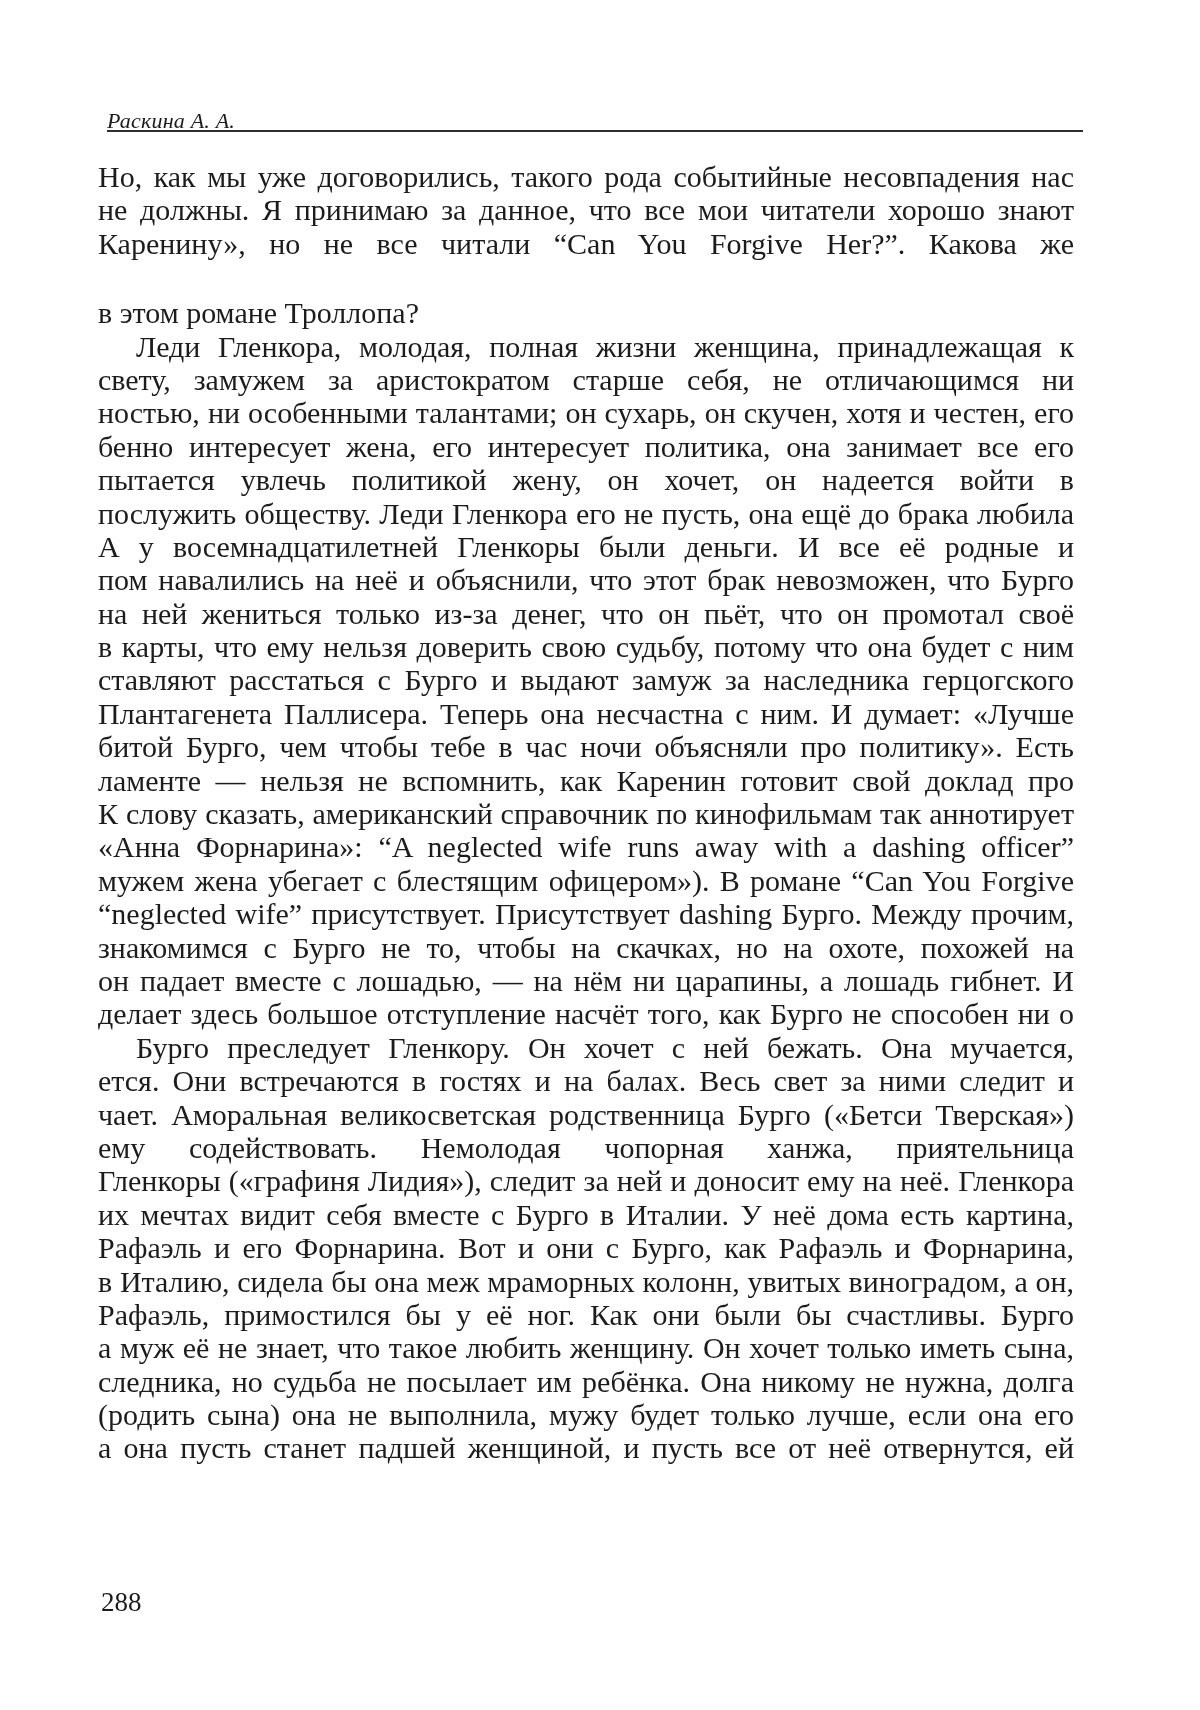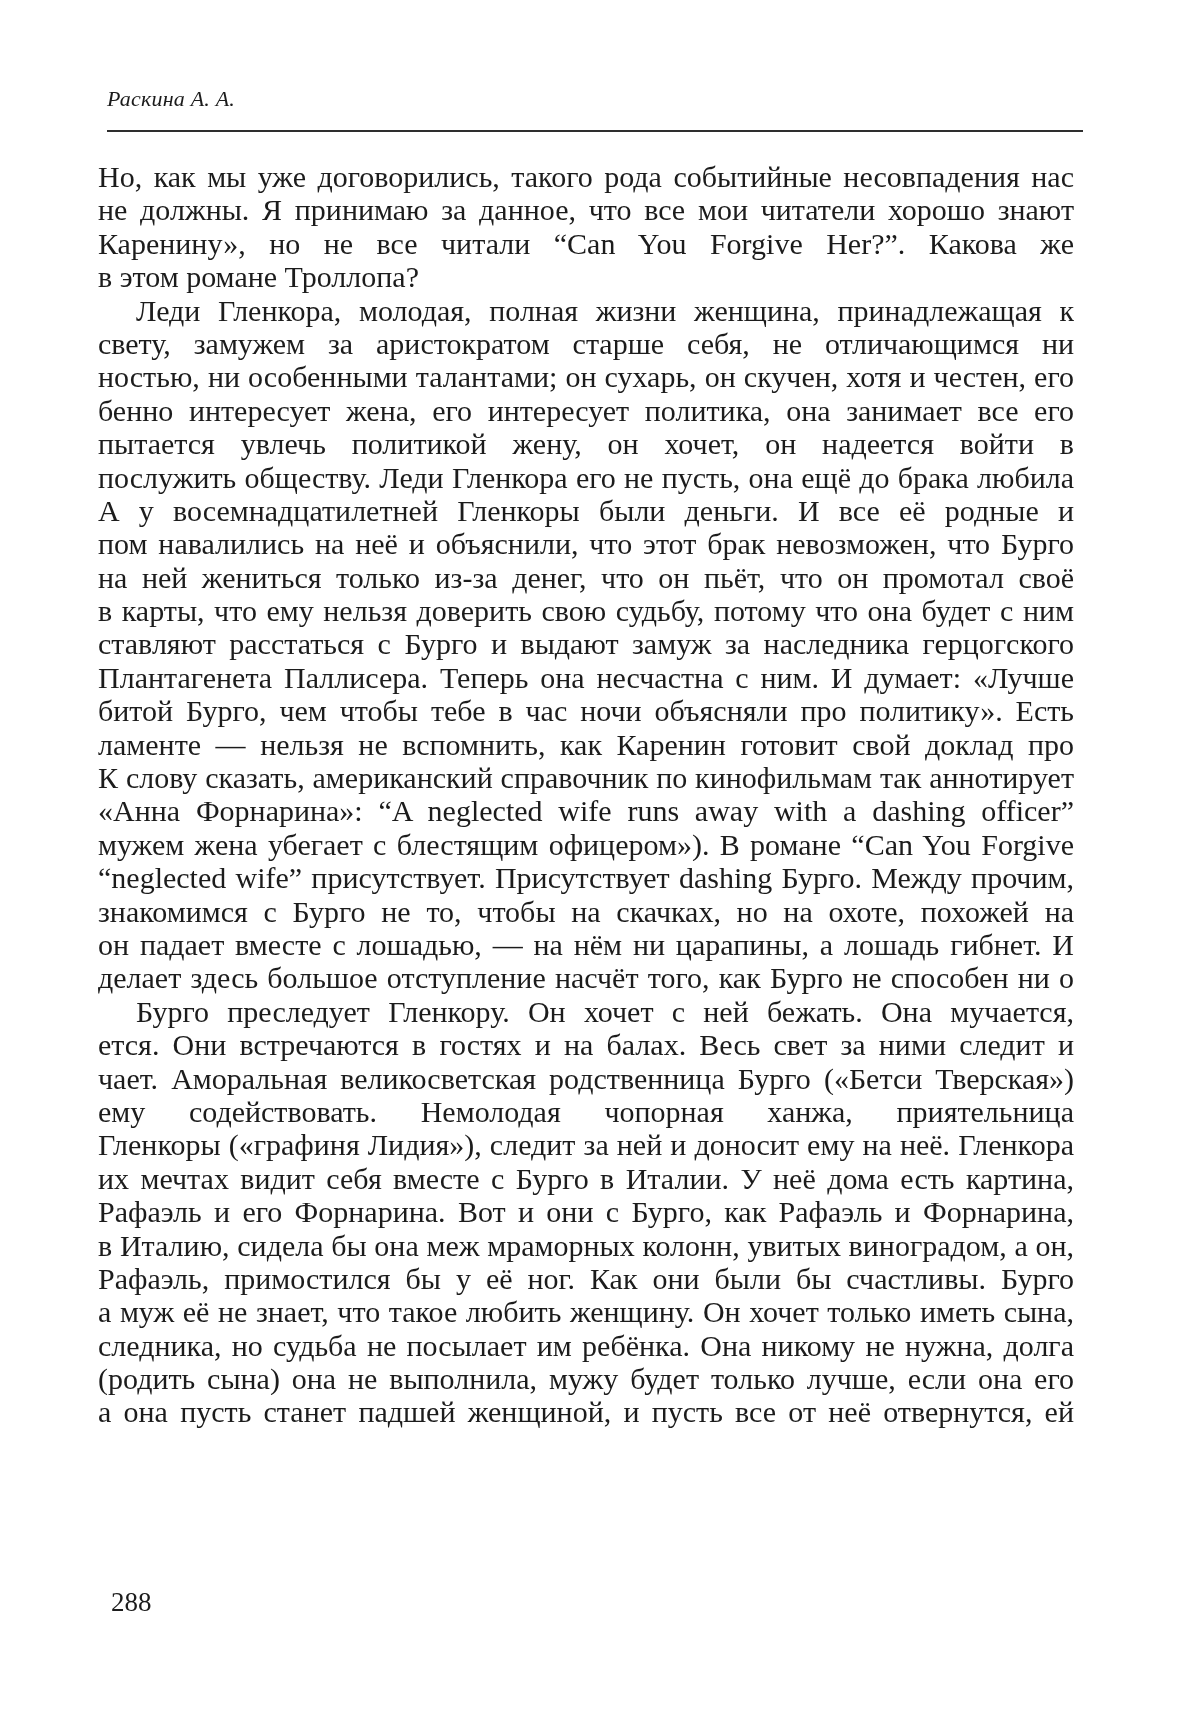--- a/index.html
+++ b/index.html
@@ -12,21 +12,21 @@
     width: 1200px;
     height: 1710px;
     background: #ffffff;
     font-family: "Liberation Serif", "DejaVu Serif", serif;
     color: #1c1c1c;
     overflow: hidden;
   }
   .running-header {
     position: absolute;
     left: 107px;
-    top: 86px;
+    top: 108px;
     width: 976px;
   }
   .running-header .author {
     font-style: italic;
     font-size: 22px;
     line-height: 26px;
     letter-spacing: 0.2px;
   }
   .header-rule {
     position: absolute;
@@ -45,25 +45,25 @@
     line-height: 33.4px;
   }
   .para { margin: 0; padding: 0; }
   .line {
     height: 33.4px;
     overflow: hidden;
     text-align: justify;
     text-align-last: justify;
     white-space: normal;
   }
-  .line.short-last { text-align-last: left; }
+  .line.short-last { text-align-last: left; margin-top: 36px; }
   .line.indent { text-indent: 38px; }
   .page-number {
     position: absolute;
-    left: 111px;
+    left: 101px;
     top: 1586px;
     font-size: 27px;
     line-height: 32px;
     color: #1c1c1c;
   }
 </style>
 </head>
 <body>
 
 <div class="page">

